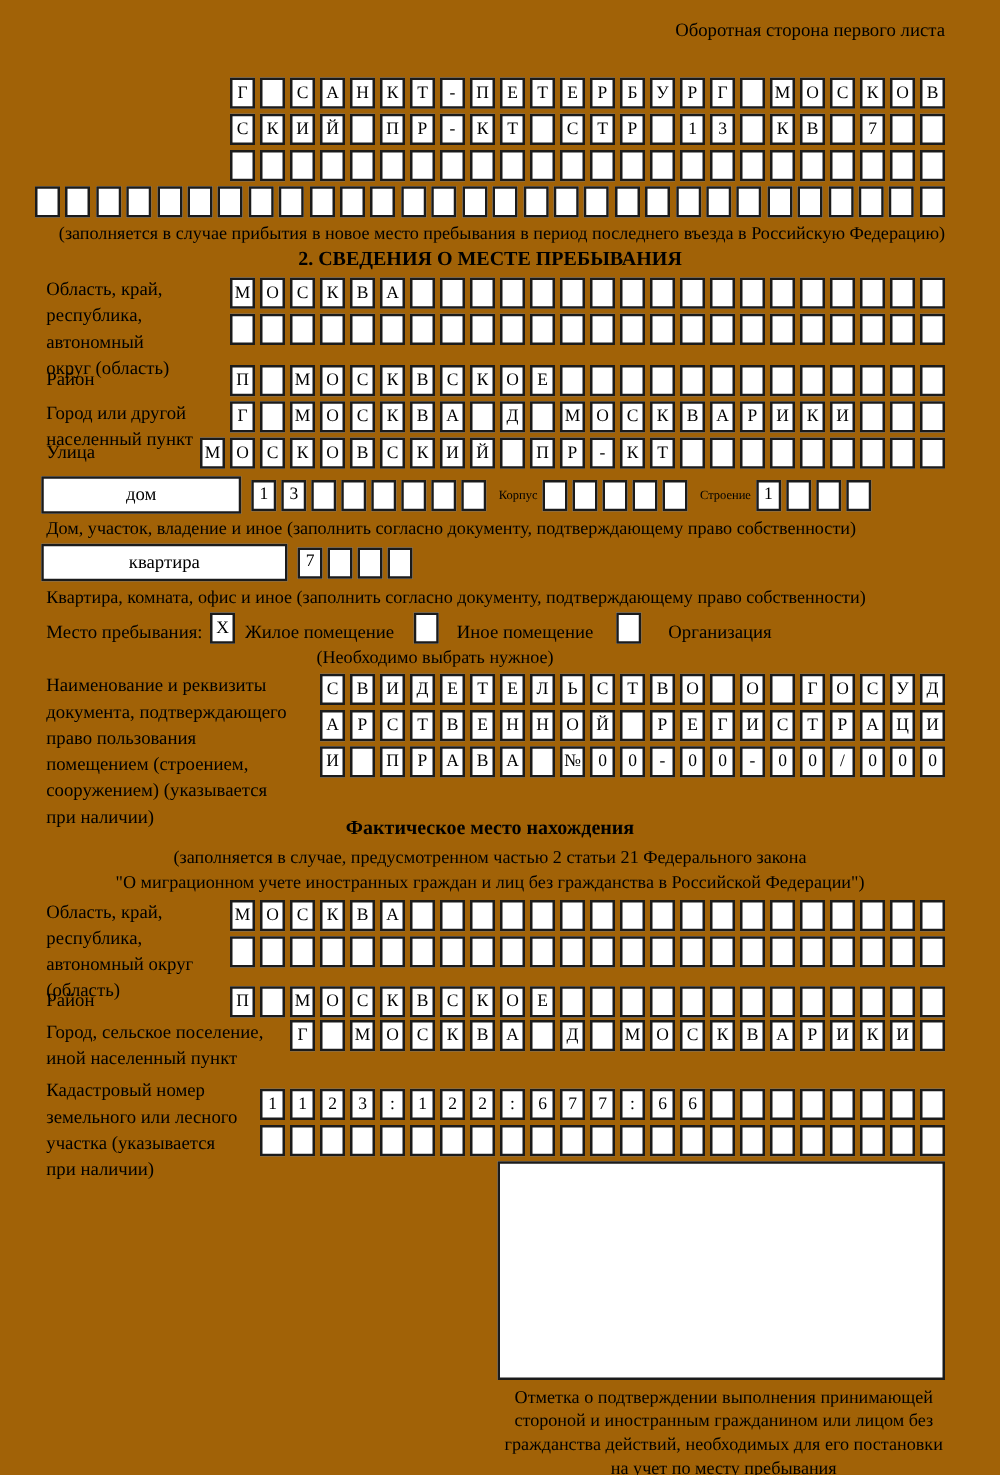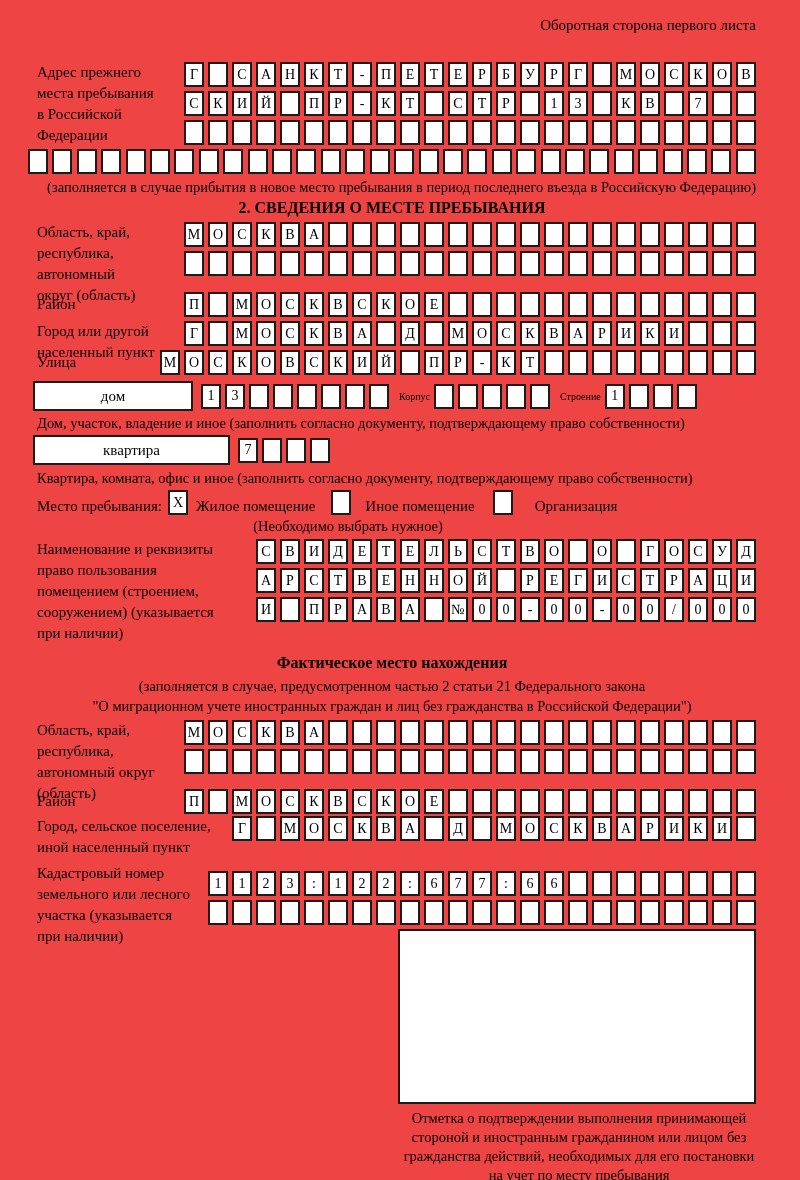--- a/index.html
+++ b/index.html
@@ -1,18 +1,18 @@
 <!DOCTYPE html>
 <html><head>
 <meta charset="utf-8">
 <style>
   * { box-sizing: border-box; }
   html,body { margin:0; padding:0; background:#fff; }
   .page {
-    width:800px; height:1180px; background:#ef4444; color:#000;
+    width:800px; height:1180px; background:#a16207; color:#000;
     font-family:"Liberation Serif","DejaVu Serif",serif;
     padding:16px 44px 0 28px; position:relative; overflow:hidden;
   }
   .tright { text-align:right; font-size:15px; line-height:19px; }
   .cap { font-size:14.5px; line-height:18px; }
   .center { text-align:center; }
   .bold { font-weight:bold; }
   .h2 { font-size:16px; margin-top:3px; }
   .h3 { font-size:16px; margin-top:28px; }
 
@@ -72,26 +72,20 @@
   .markcap { width:382px; margin-left:auto; margin-right:-14px; text-align:center; font-size:14.5px; line-height:19px; margin-top:5px; }
 </style>
 </head>
 <body>
 
 <div class="page">
 
   <div class="tright">Оборотная сторона первого листа</div>
 
   <div class="field mt-block1">
-    <div class="flabel">
-        <div>Адрес прежнего</div>
-        <div>места пребывания</div>
-        <div>в Российской</div>
-        <div>Федерации</div>
-      </div>
     <div class="rows">
       <div class="cellrow">
           <span class="cell">Г</span>
           <span class="cell"></span>
           <span class="cell">С</span>
           <span class="cell">А</span>
           <span class="cell">Н</span>
           <span class="cell">К</span>
           <span class="cell">Т</span>
           <span class="cell">-</span>
@@ -413,20 +407,21 @@
     <span class="cell box2"></span>
     <span class="opt2">Иное помещение</span>
     <span class="cell box3"></span>
     <span class="opt3">Организация</span>
   </div>
   <div class="cap note">(Необходимо выбрать нужное)</div>
 
   <div class="field f-doc">
     <div class="flabel">
         <div>Наименование и реквизиты</div>
+        <div>документа, подтверждающего</div>
         <div>право пользования</div>
         <div>помещением (строением,</div>
         <div>сооружением) (указывается</div>
         <div>при наличии)</div>
       </div>
     <div class="rows">
       <div class="cellrow">
           <span class="cell">С</span>
           <span class="cell">В</span>
           <span class="cell">И</span>

